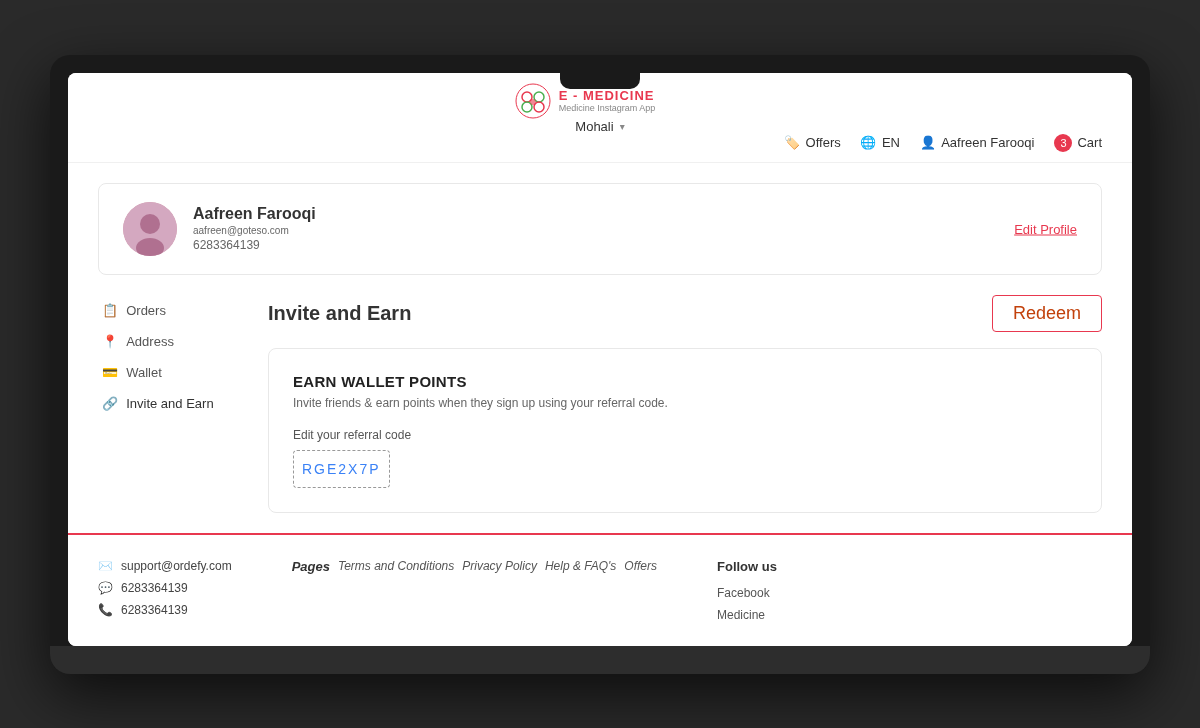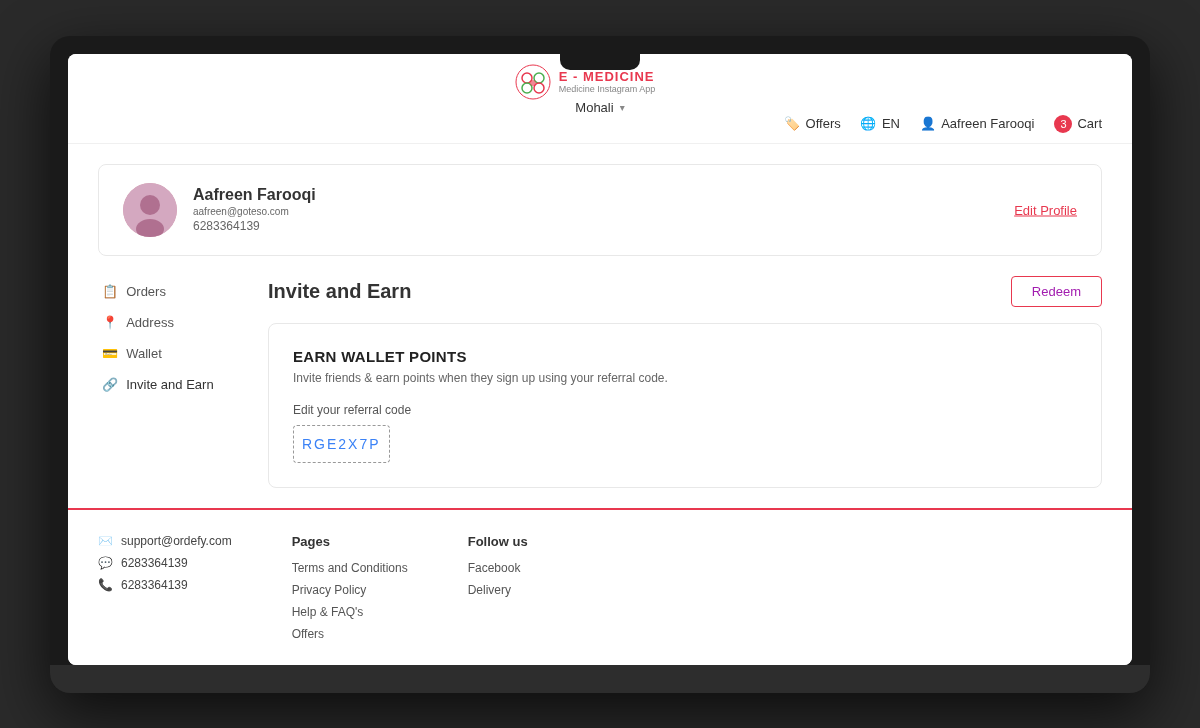--- a/index.html
+++ b/index.html
@@ -172,24 +172,24 @@
       margin-bottom: 16px;
     }
     .page-title {
       font-size: 20px;
       font-weight: 600;
       color: #333;
     }
     .redeem-btn {
       border: 1px solid #e8384f;
       background: #fff;
-      color: #a21caf;
+      color: #c2410c;
       padding: 7px 20px;
       border-radius: 4px;
-      font-size: 13px;
+      font-size: 18px;
       cursor: pointer;
     }
     
     .earn-card {
       border: 1px solid #e8e8e8;
       border-radius: 8px;
       padding: 24px;
     }
     .wallet-points-text {
       font-size: 13px;
@@ -233,21 +233,21 @@
     }
     .footer-contact { display: flex; flex-direction: column; gap: 8px; }
     .footer-contact-item {
       display: flex;
       align-items: center;
       gap: 8px;
       font-size: 12px;
       color: #444;
     }
     .footer-contact-icon { font-size: 12px; color: #555; }
-    .footer-section { display: flex; flex-direction: column; gap: 8px; }
+    .footer-section { display: flex; gap: 8px; font-style: italic; }
     .footer-section-title {
       font-size: 13px;
       font-weight: 600;
       color: #333;
       margin-bottom: 4px;
     }
     .footer-link {
       font-size: 12px;
       color: #555;
       cursor: pointer;
@@ -385,19 +385,19 @@
         <div class="footer-section-title">Pages</div>
         <span class="footer-link">Terms and Conditions</span>
         <span class="footer-link">Privacy Policy</span>
         <span class="footer-link">Help &amp; FAQ's</span>
         <span class="footer-link">Offers</span>
       </div>
 
       <div class="footer-social">
         <div class="footer-social-title">Follow us</div>
         <span class="footer-social-link">Facebook</span>
-        <span class="footer-social-link">Delivery</span>
+        <span class="footer-social-link">Medicine</span>
       </div>
     </div>
 
   </div>
   <div class="laptop-base"></div>
 </div>
 
 </body></html>

